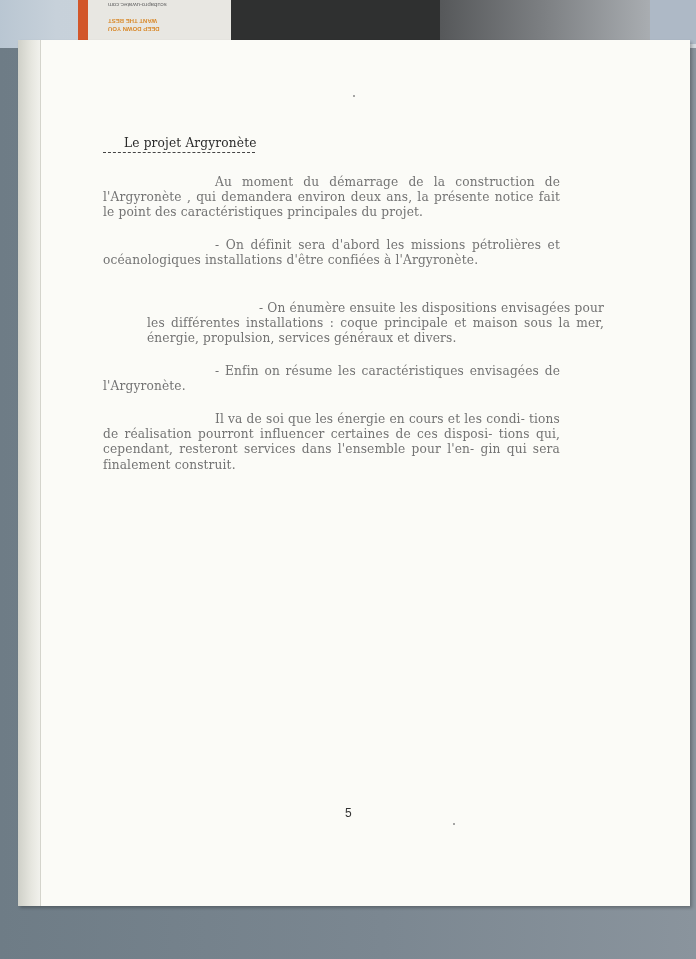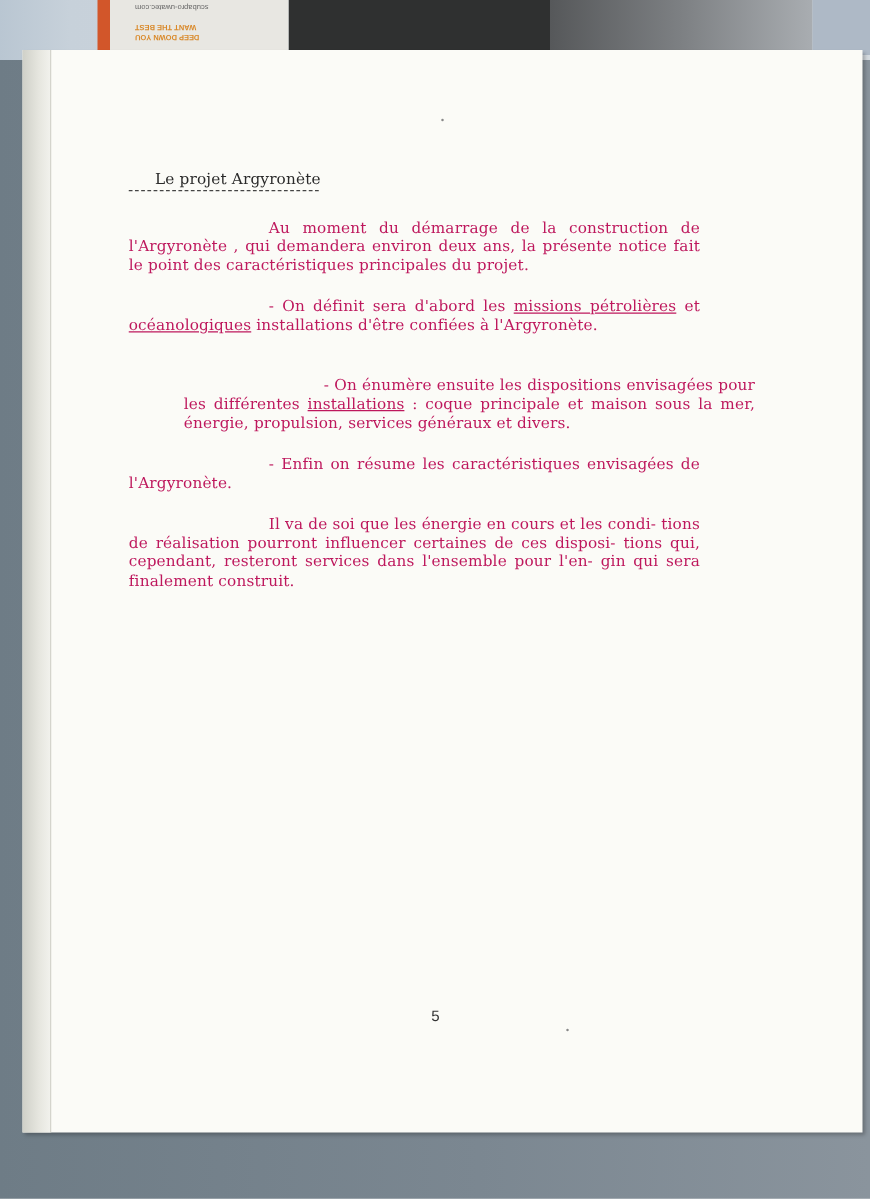--- a/index.html
+++ b/index.html
@@ -24,24 +24,24 @@
   #bg-blue { position:absolute; left:650px; top:0; width:46px; height:44px; background:#aeb9c6; }
 
   #page {
     position:absolute; left:18px; top:40px; width:672px; height:866px;
     background:#fbfbf7;
     box-shadow: 2px 2px 3px rgba(0,0,0,0.25);
   }
   #page-binding { position:absolute; left:0; top:0; width:22px; height:100%;
     background:linear-gradient(90deg,#cfd0c8 0%,#e6e6df 60%,#f1f1ec 100%); border-right:1px solid #d4d4cc; }
 
-  .doc-text { position:absolute; left:103px; width:457px; font-size:12.2px; color:#be185d;
+  .doc-text { position:absolute; left:103px; width:457px; font-size:12.2px; color:#737373;
     line-height:15.2px; letter-spacing:0.15px; text-align:justify; }
   .indent { padding-left:112px; display:inline; }
-  .u { text-decoration:underline; }
+  .u { }
 
   #title { position:absolute; left:103px; top:136px; font-size:12.2px; color:#2a2a2a; letter-spacing:0.15px;margin-left:21px; }
   #title-dash { position:absolute; left:103px; top:152px; width:152px; height:0; border-top:1px dashed #444; }
 
   #p1 { top:175px; }
   #p2 { top:238px; }
   #p3 { top:301px;margin-left:44px; }
   #p4 { top:364px; }
   #p5 { top:412px; }
 

